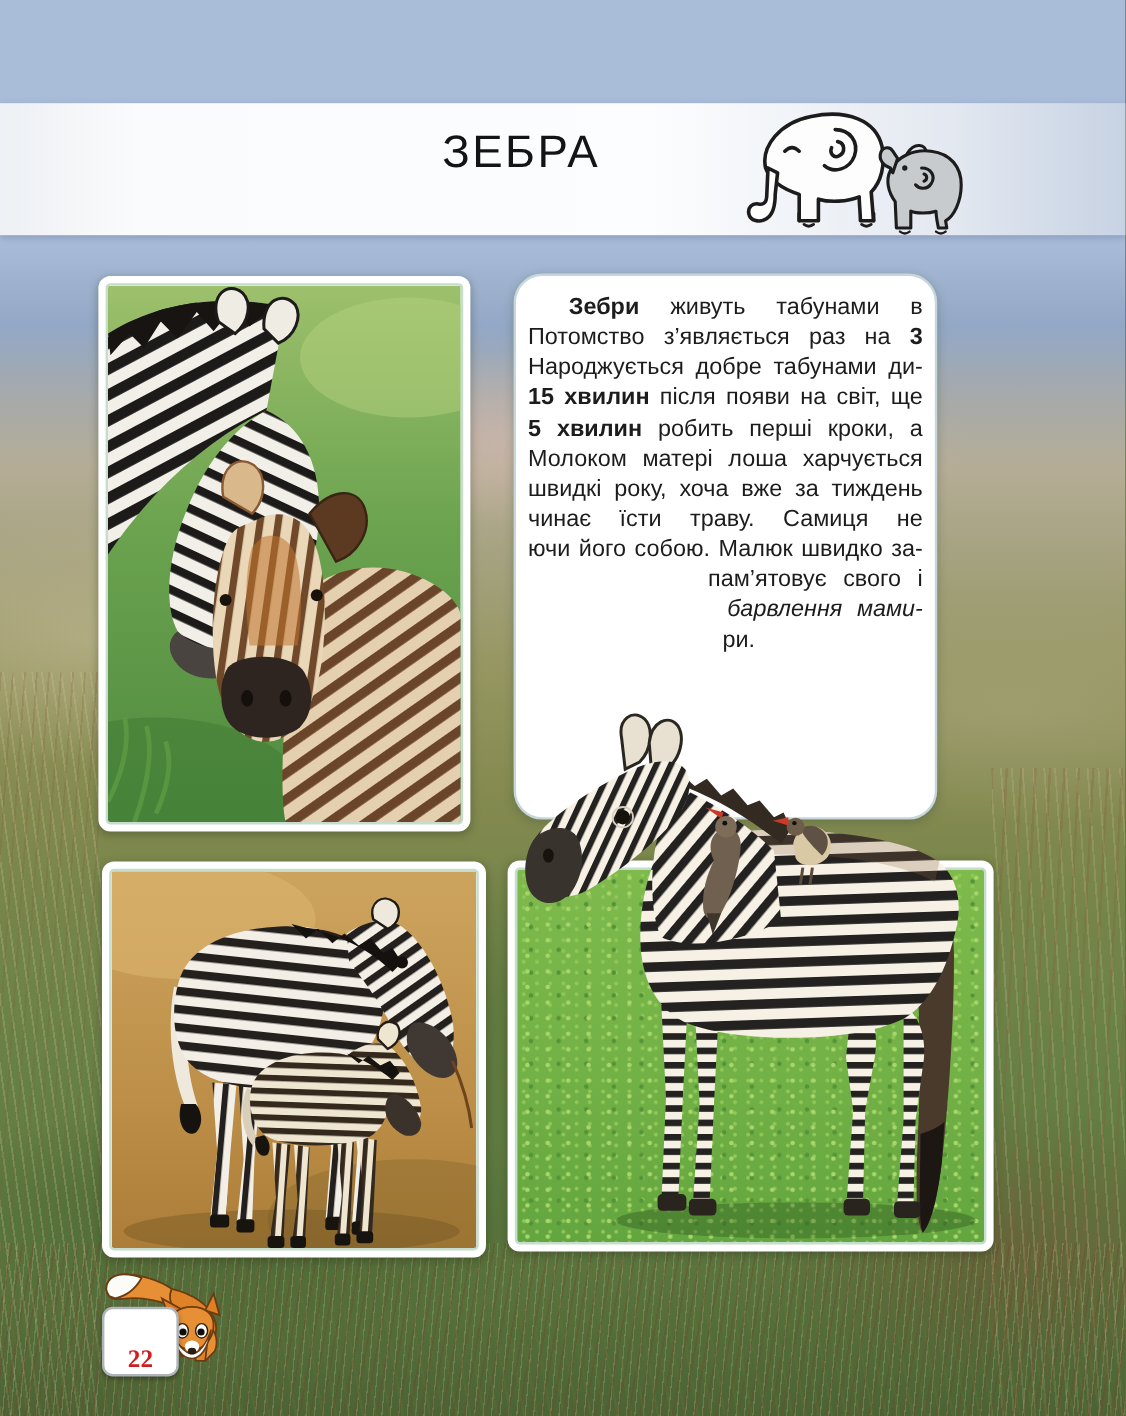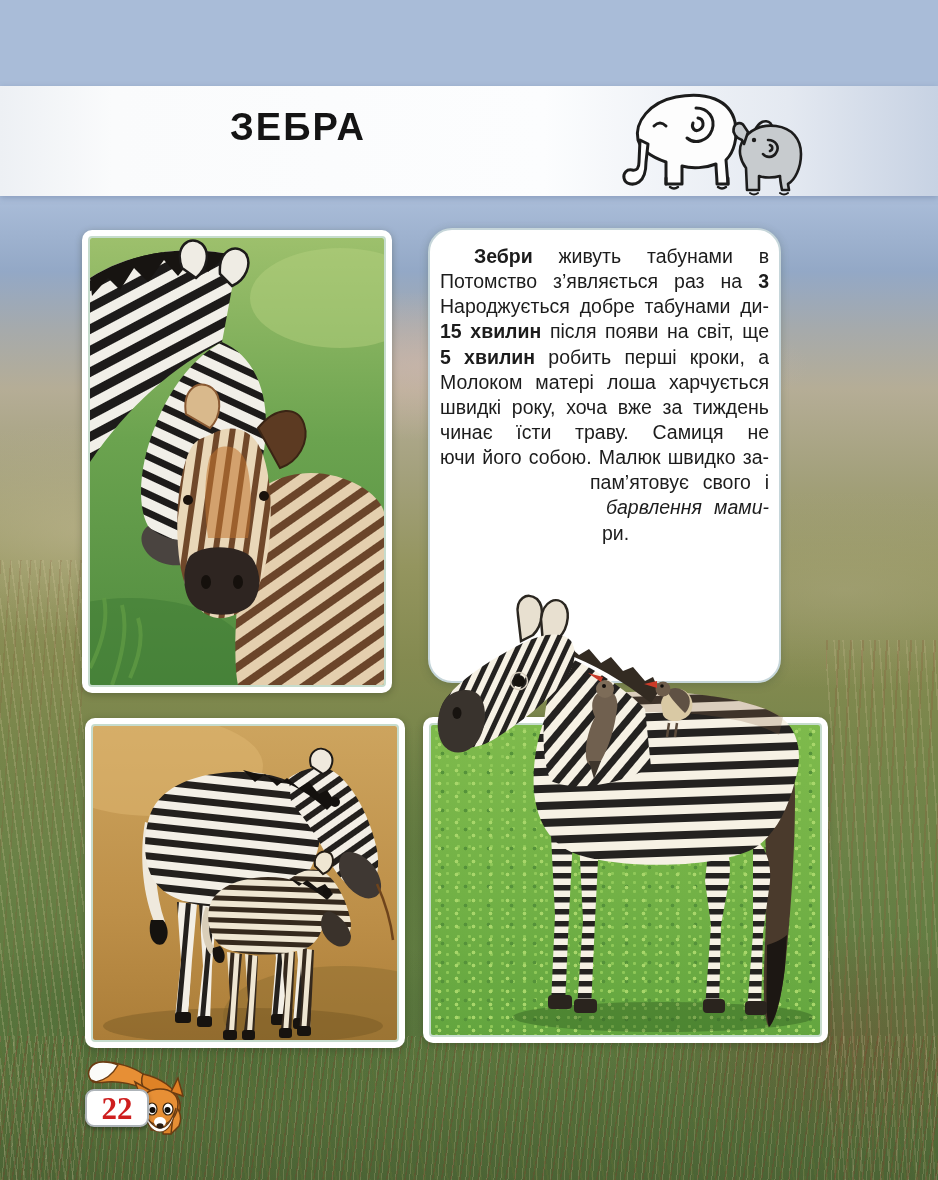--- a/index.html
+++ b/index.html
@@ -27,22 +27,22 @@
   .bg-strip-bottom{position:absolute;left:0;right:0;top:1036px;bottom:0;
     background:
       repeating-linear-gradient(100deg, rgba(122,64,42,.30) 0 1.5px, rgba(0,0,0,0) 1.5px 9px),
       repeating-linear-gradient(80deg, rgba(95,112,52,.38) 0 2px, rgba(0,0,0,0) 2px 11px),
       repeating-linear-gradient(95deg, rgba(202,192,150,.24) 0 1px, rgba(0,0,0,0) 1px 7px),
       linear-gradient(180deg, rgba(0,0,0,0), rgba(42,52,26,.22));}
   
   .band{position:absolute;left:0;top:86px;width:938px;height:110px;
     background:linear-gradient(90deg,#edf0f4 0%,#fafbfc 12%,#fcfdfe 58%,#e4e9f1 84%,#c7d2e3 100%);
     box-shadow:0 2px 6px rgba(80,100,140,.35);}
-  .title{position:absolute;left:230px;top:20px;width:270px;text-align:left;
-    font-size:38px;font-weight:700;letter-spacing:2px;color:#141414;
+  .title{position:absolute;left:230px;top:20px;width:270px;text-align:right;
+    font-size:38px;font-weight:400;letter-spacing:2px;color:#141414;
     font-family:"Liberation Sans",sans-serif;}
   .elephants{position:absolute;left:610px;top:2px;}
   
   .frame{position:absolute;background:#fff;border-radius:10px;padding:6px;
     box-shadow:0 2px 7px rgba(40,50,30,.35);}
   .frame .inner{width:100%;height:100%;border:2px solid #c6dccd;border-radius:4px;
     overflow:hidden;box-sizing:border-box;}
   .frame svg{display:block;}
   .photo-a{left:82px;top:230px;width:310px;height:463px;box-sizing:border-box;}
   .photo-b{left:85px;top:718px;width:320px;height:330px;box-sizing:border-box;}
@@ -60,24 +60,24 @@
     box-shadow:0 2px 8px rgba(60,80,60,.30);}
   .article{position:absolute;left:10px;right:10px;top:14px;color:#1c1c1c;
     font-size:19.5px;line-height:25.15px;font-family:"Liberation Sans",sans-serif;}
   .article .line{text-align:justify;text-align-last:justify;height:25.15px;overflow:hidden;}
   .article .line.nojust{text-align-last:left;}
   .article b{font-weight:700;}
   
   .foal-overlay{position:absolute;left:423px;top:585px;pointer-events:none;}
   
   .fox{position:absolute;left:83px;top:1052px;}
-  .badge{position:absolute;left:85px;top:1089px;width:64px;height:38px;background:#fff;
+  .badge{position:absolute;left:85px;top:1089px;width:64px;height:58px;background:#fff;
     border:2px solid #aeb4b9;border-radius:9px;box-sizing:border-box;
-    box-shadow:0 2px 4px rgba(0,0,0,.35);display:flex;align-items:flex-start;justify-content:center;
-    font-family:"Liberation Serif",serif;font-weight:700;font-size:31px;color:#ce1e1e;}
+    box-shadow:0 2px 4px rgba(0,0,0,.35);display:flex;align-items:flex-end;justify-content:center;
+    font-family:"Liberation Serif",serif;font-weight:700;font-size:21px;color:#ce1e1e;}
   .z1{z-index:1}.z2{z-index:2}.z3{z-index:3}.z4{z-index:4}.z5{z-index:5}
 </style>
 </head>
 <body>
 
 <div class="page">
   <div class="bg"></div>
   <div class="bg-strip-left"></div>
   <div class="bg-strip-right"></div>
 

